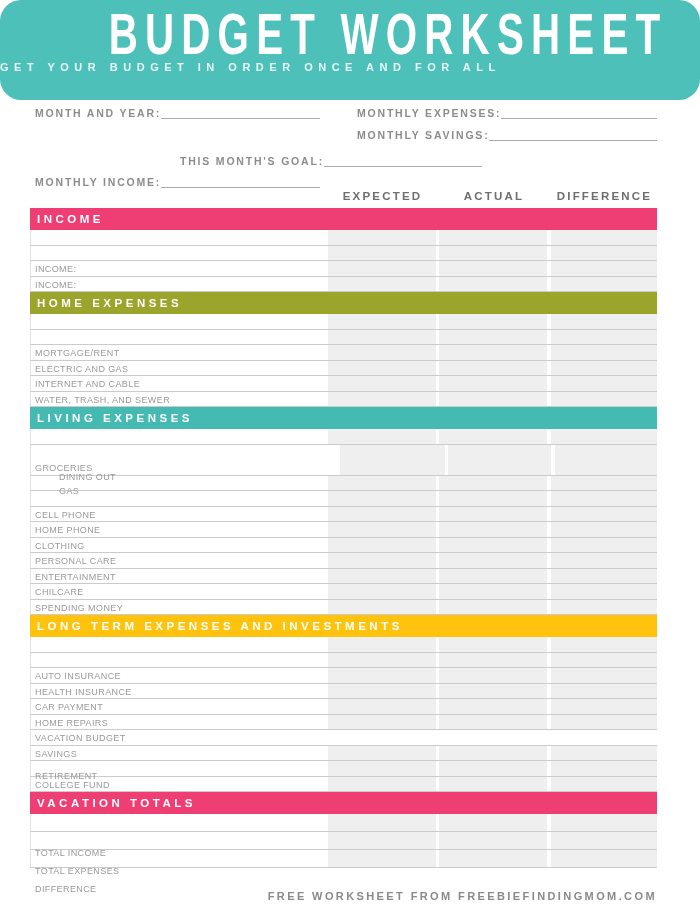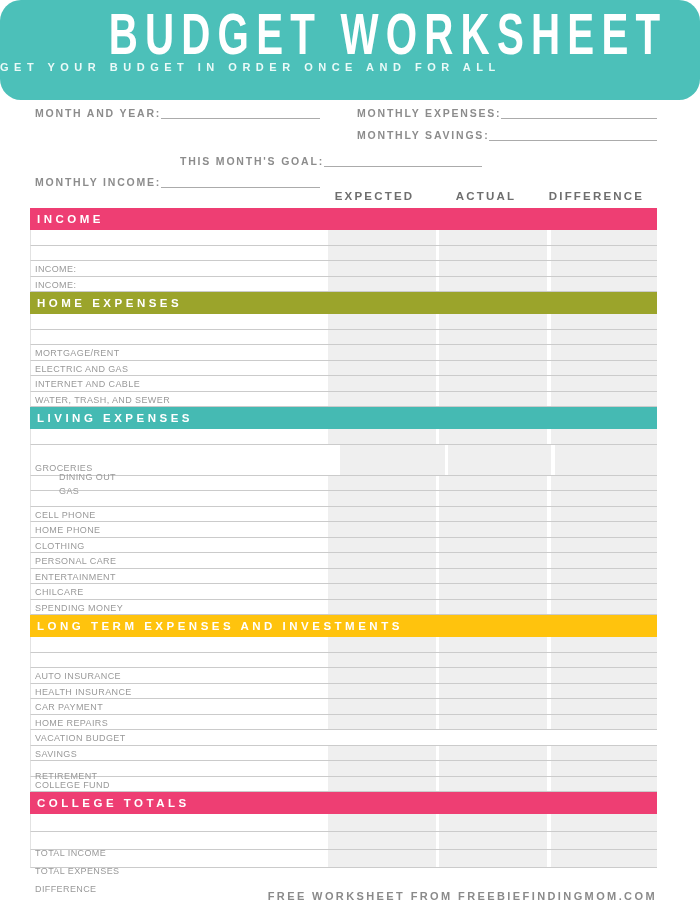--- a/index.html
+++ b/index.html
@@ -61,21 +61,21 @@
     min-width: 20px;
   }
   #f-month    { left: 35px;  top: 104px; width: 285px; }
   #f-expenses { left: 357px; top: 104px; width: 300px; }
   #f-income   { left: 35px;  top: 126px; width: 285px; margin-top: 47px; }
   #f-savings  { left: 357px; top: 126px; width: 300px; }
   #f-goal     { left: 180px; top: 152px; width: 302px; }
 
   
   .col-headers {
-    position: absolute; left: 22px; top: 190px;
+    position: absolute; left: 30px; top: 190px;
     width: 627px;
     display: flex;
   }
   .col-spacer { width: 298px; }
   .col-h {
     font-size: 11.5px;
     font-weight: bold;
     letter-spacing: 2.2px;
     color: #6e6e6e;
     text-align: center;
@@ -433,21 +433,21 @@
     </div>
     <div class="t-row" style="height: 15.5px;">
       <div class="t-label">
         <div></div>
       </div>
       <div class="t-cell c1" style="background: rgb(239, 239, 239);"></div>
       <div class="t-cell c2" style="background: rgb(239, 239, 239);"></div>
       <div class="t-cell c3" style="background: rgb(239, 239, 239);"></div>
     </div>
     <div class="section-bar" style="background: rgb(238, 62, 115);">
-      <span class="section-title">COLLEGE TOTALS</span>
+      <span class="section-title">VACATION TOTALS</span>
     </div>
     <div class="t-row" style="height: 18px;">
       <div class="t-label">
         <div>TOTAL INCOME</div>
       </div>
       <div class="t-cell c1" style="background: rgb(239, 239, 239);"></div>
       <div class="t-cell c2" style="background: rgb(239, 239, 239);"></div>
       <div class="t-cell c3" style="background: rgb(239, 239, 239);"></div>
     </div>
     <div class="t-row" style="height: 18px;">

